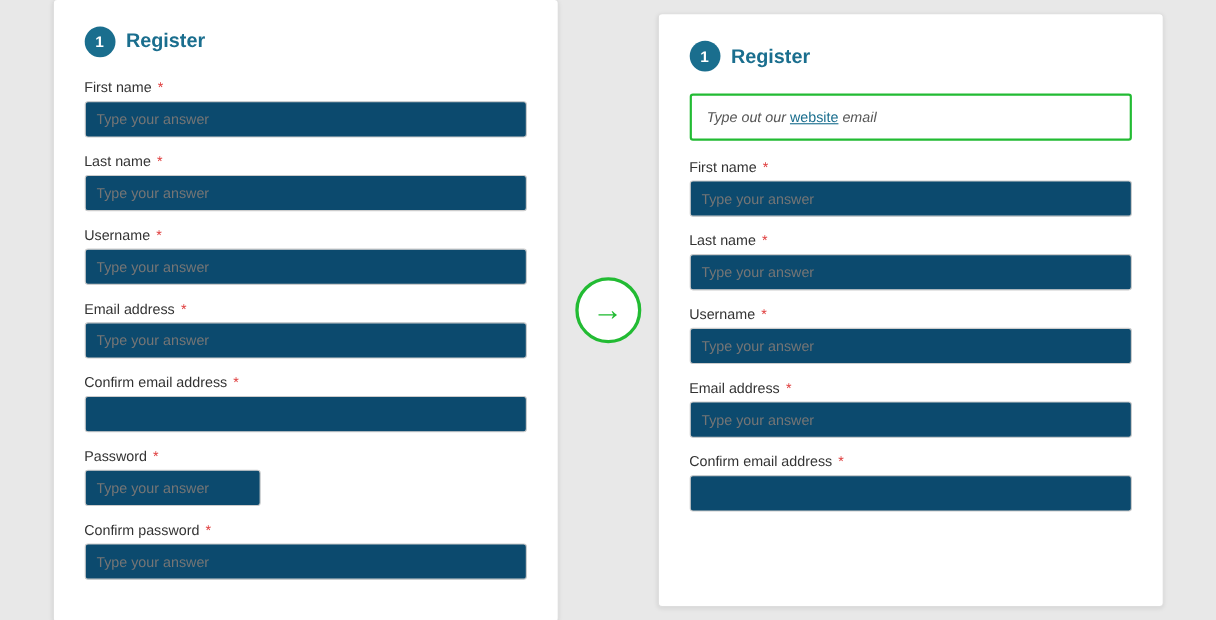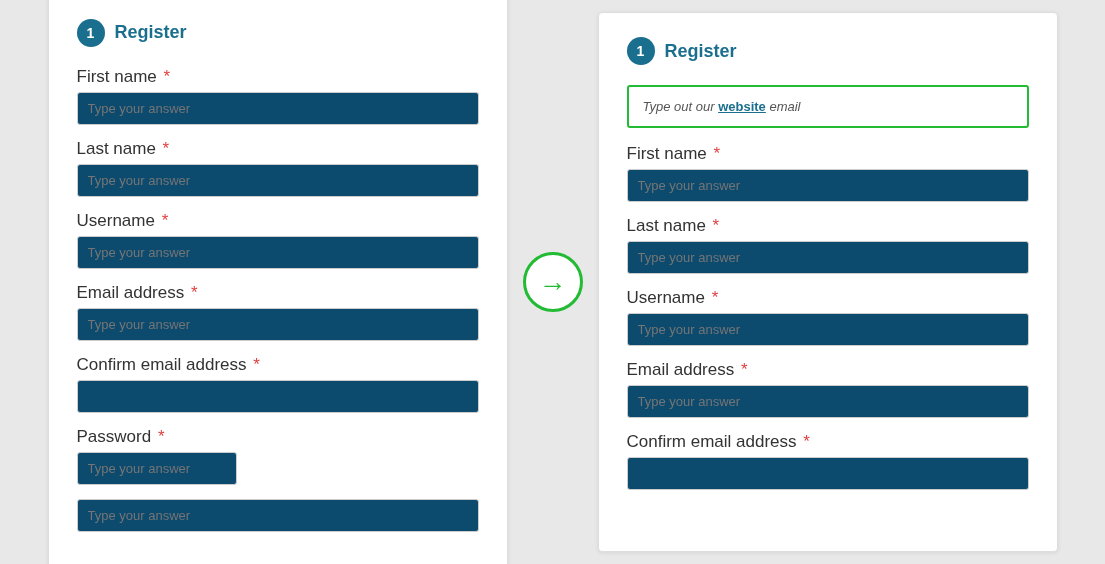--- a/index.html
+++ b/index.html
@@ -55,21 +55,21 @@
     }
     .panel-title {
       font-size: 18px;
       font-weight: bold;
       color: #1a6e8e;
     }
     .field-group {
       margin-bottom: 14px;
     }
     .field-label {
-      font-size: 17px;
+      font-size: 13px;
       color: #333;
       margin-bottom: 5px;
       display: block;
     }
     .field-label .required {
       color: #e04040;
       margin-left: 2px;
     }
     .field-input {
       width: 100%;
@@ -111,21 +111,21 @@
       border: 2px solid #22bb33;
       border-radius: 3px;
       padding: 12px 14px;
       margin-bottom: 16px;
       font-size: 13px;
       color: #555;
       background: #fff;
     }
     .website-banner .website-link {
       color: #1a6e8e;
-      font-weight: bold;
+      font-weight: normal;
       text-decoration: underline;
     }
     .banner-text-italic {
       font-style: italic;
     }
   </style>
 </head>
 <body>
 
 <div class="container">
@@ -160,20 +160,21 @@
       <label class="field-label">Confirm email address <span class="required">*</span></label>
       <input class="field-input" type="text" placeholder="" style="">
     </div>
 
     <div class="field-group">
       <label class="field-label">Password <span class="required">*</span></label>
       <input class="field-input short" type="password" placeholder="Type your answer" style="">
     </div>
 
     <div class="field-group">
+      <label class="field-label">Confirm password <span class="required">*</span></label>
       <input class="field-input" type="password" placeholder="Type your answer" style="">
     </div>
   </div>
 
   <div class="arrow-container">
     <div class="arrow-circle">
       <span class="arrow-icon">→</span>
     </div>
   </div>
 

